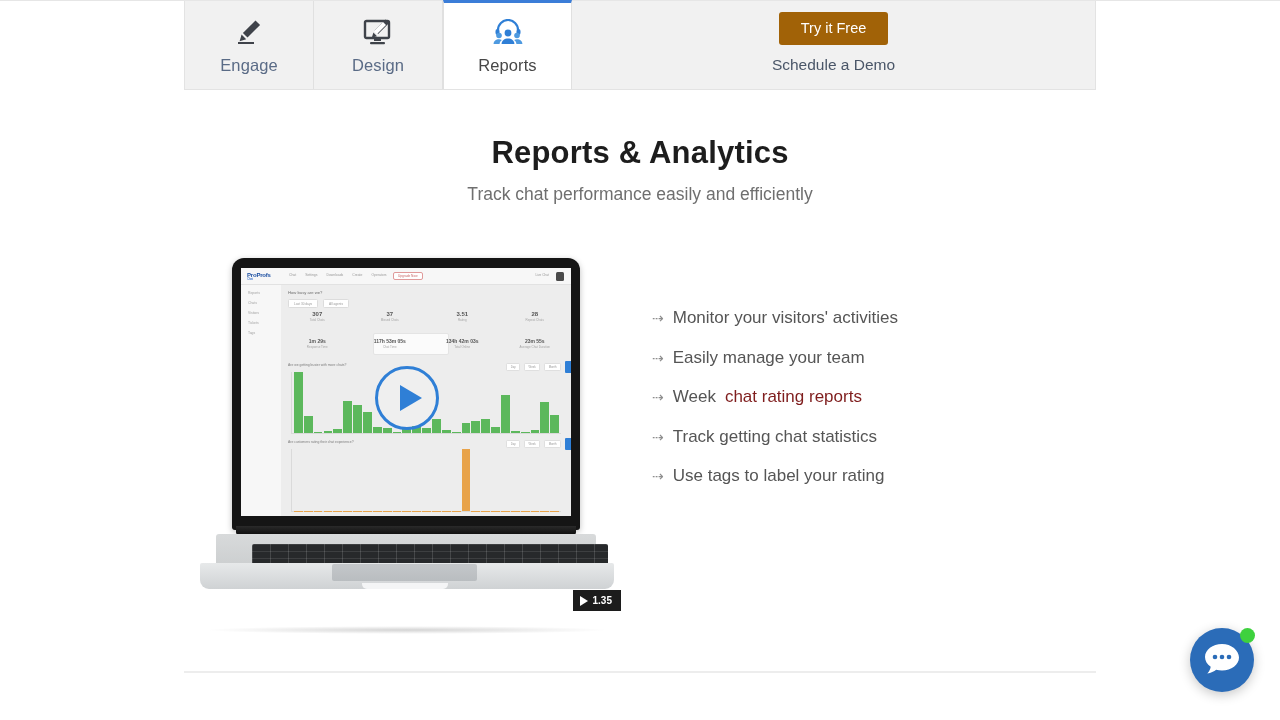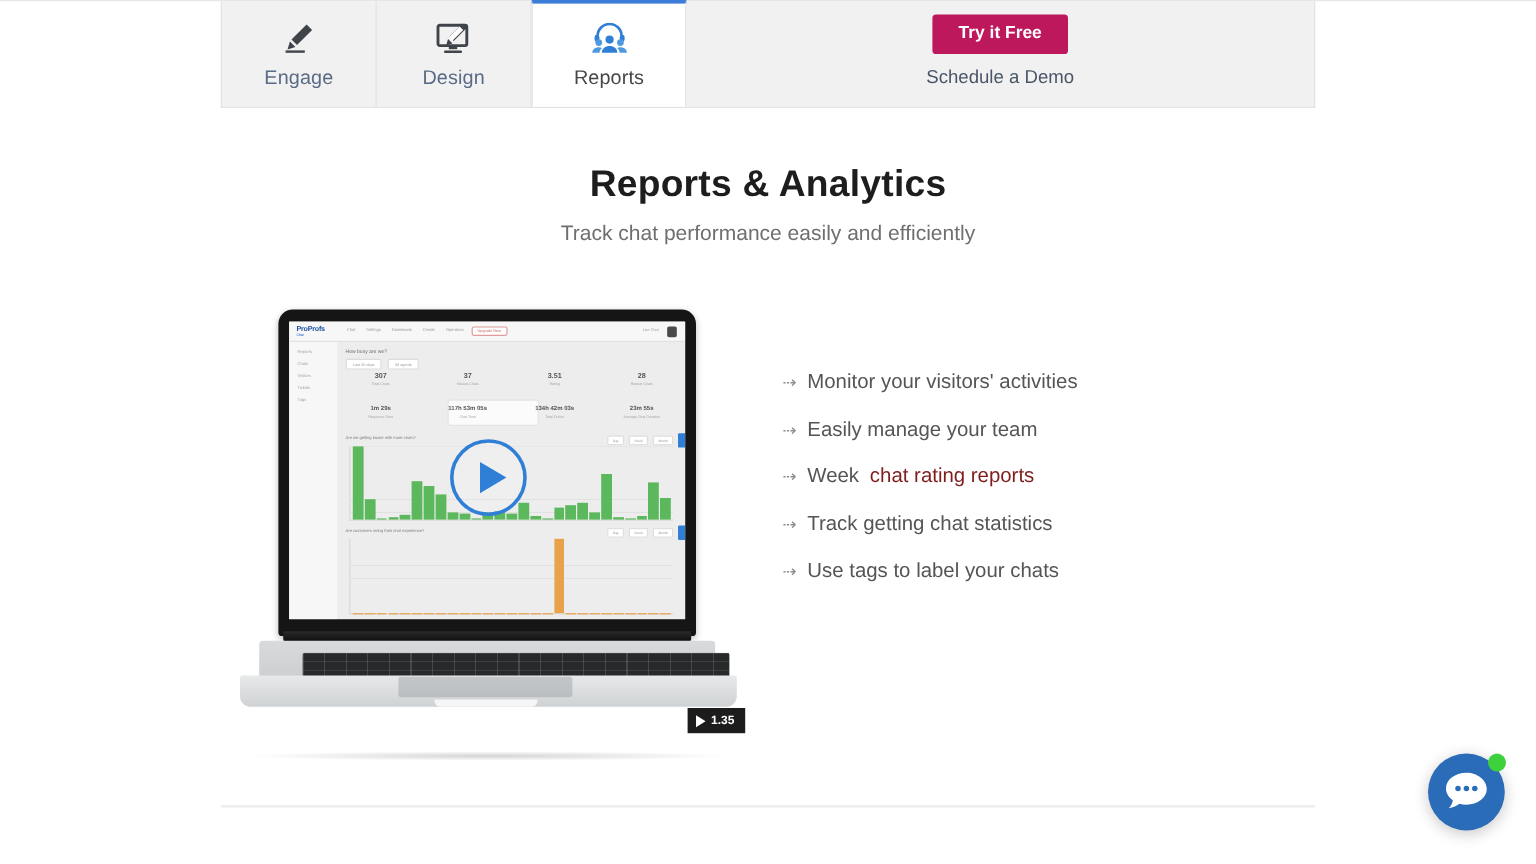--- a/index.html
+++ b/index.html
@@ -42,21 +42,21 @@
     padding-top: 11px;
     border-left: 1px solid #e0e0e0;
     z-index: 3;
   }
   .tab.active .tlabel { color: #474747; }
   .tab.cta {
     flex: 1 1 auto; border-right: none;
     justify-content: flex-start; padding-top: 11px;
   }
   .trybtn {
-    background: #be185d; color: #fff; font-weight: bold;
+    background: #a16207; color: #fff; font-weight: normal;
     font-size: 14.5px; border: none; border-radius: 3px;
     padding: 9px 22px; cursor: pointer; line-height: 1;
   }
   .demolink {
     margin-top: 11px; font-size: 15.5px; color: #4a5668;
     text-decoration: none; cursor: pointer;
   }
 
   
   .h1 {
@@ -498,21 +498,21 @@
       <span class="farrow">⇢</span>
       <span>Week </span>
         <span class="flink">chat rating reports</span>
     </div>
     <div class="frow">
       <span class="farrow">⇢</span>
       <span>Track getting chat statistics</span>
     </div>
     <div class="frow">
       <span class="farrow">⇢</span>
-      <span>Use tags to label your chats</span>
+      <span>Use tags to label your rating</span>
     </div>
   </div>
 
   <div class="divider"></div>
 
   <div class="chatw">
     <div class="chatcircle"></div>
     <div class="chatdot"></div>
     <svg width="64" height="64" viewBox="0 0 64 64" style="position:absolute;inset:0;z-index:1">
       <path fill="#ffffff" d="M32 16c-9.4 0-17 5.8-17 13 0 3.9 2.2 7.4 5.7 9.8-.3 2.4-1.5 4.9-3.4 6.8 3.6-.6 6.7-2.1 8.9-3.8 1.8.5 3.8.8 5.8.8 9.4 0 17-5.8 17-13s-7.6-13.6-17-13.6z"></path>

